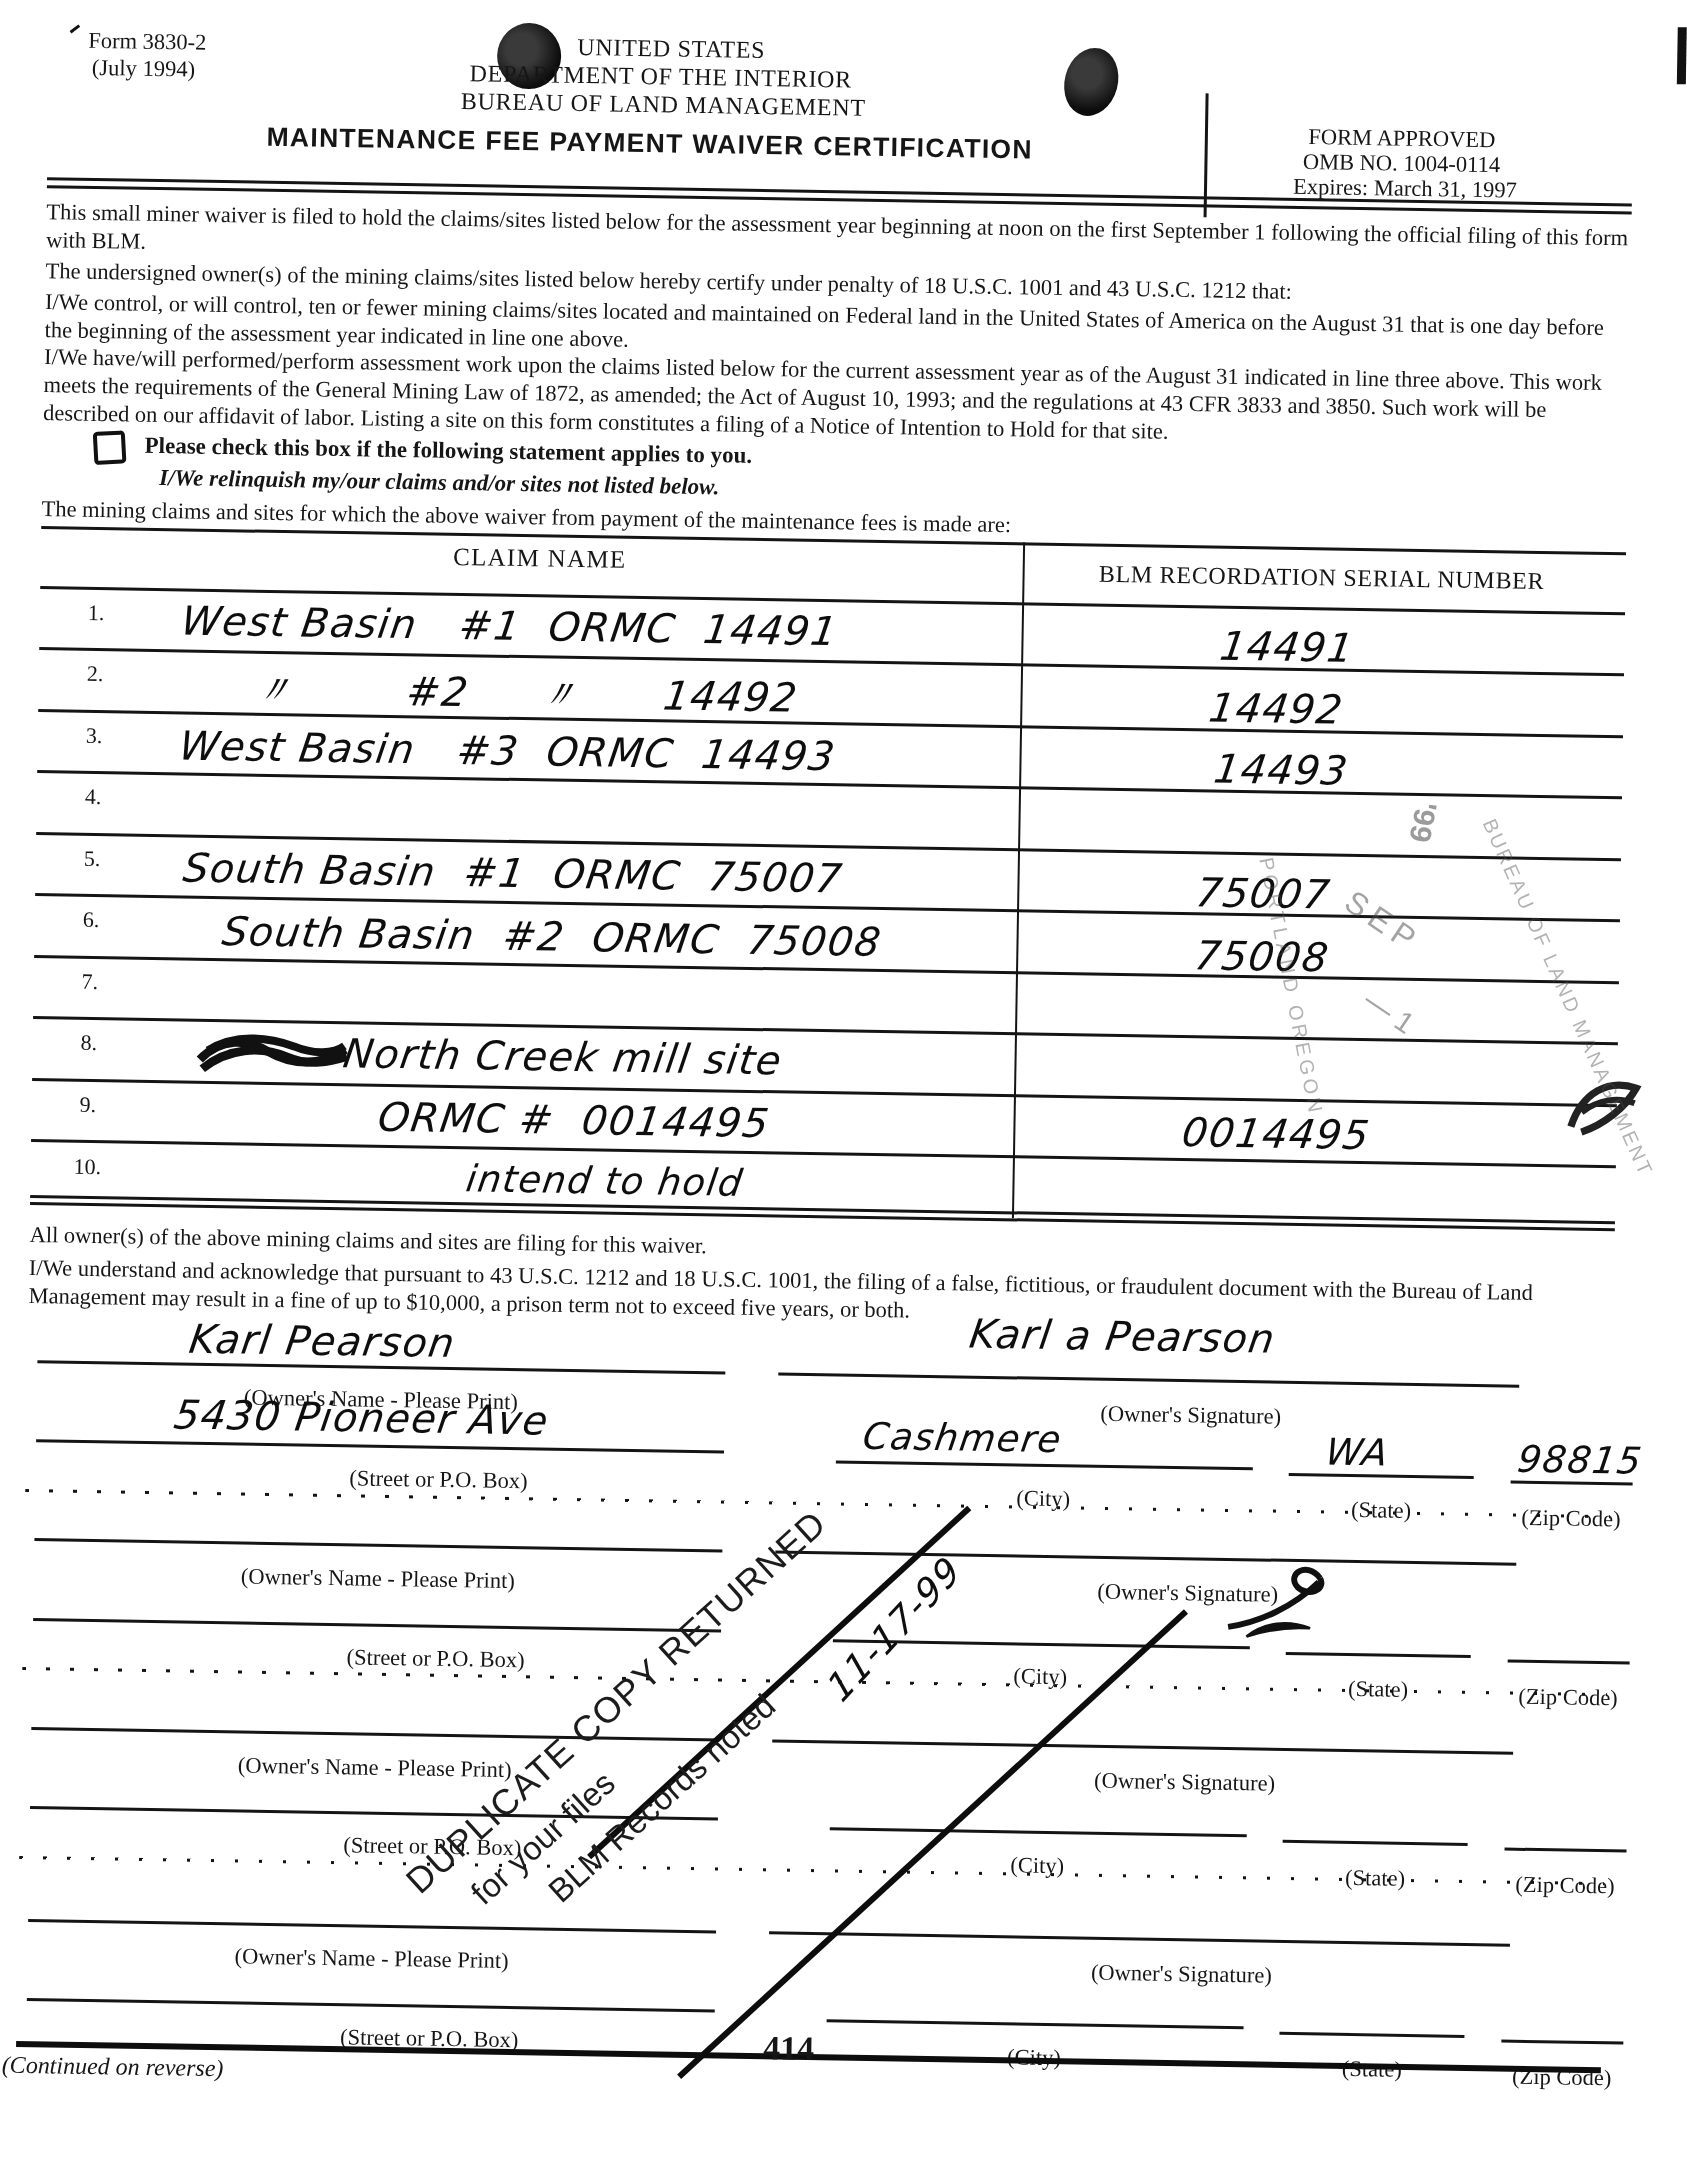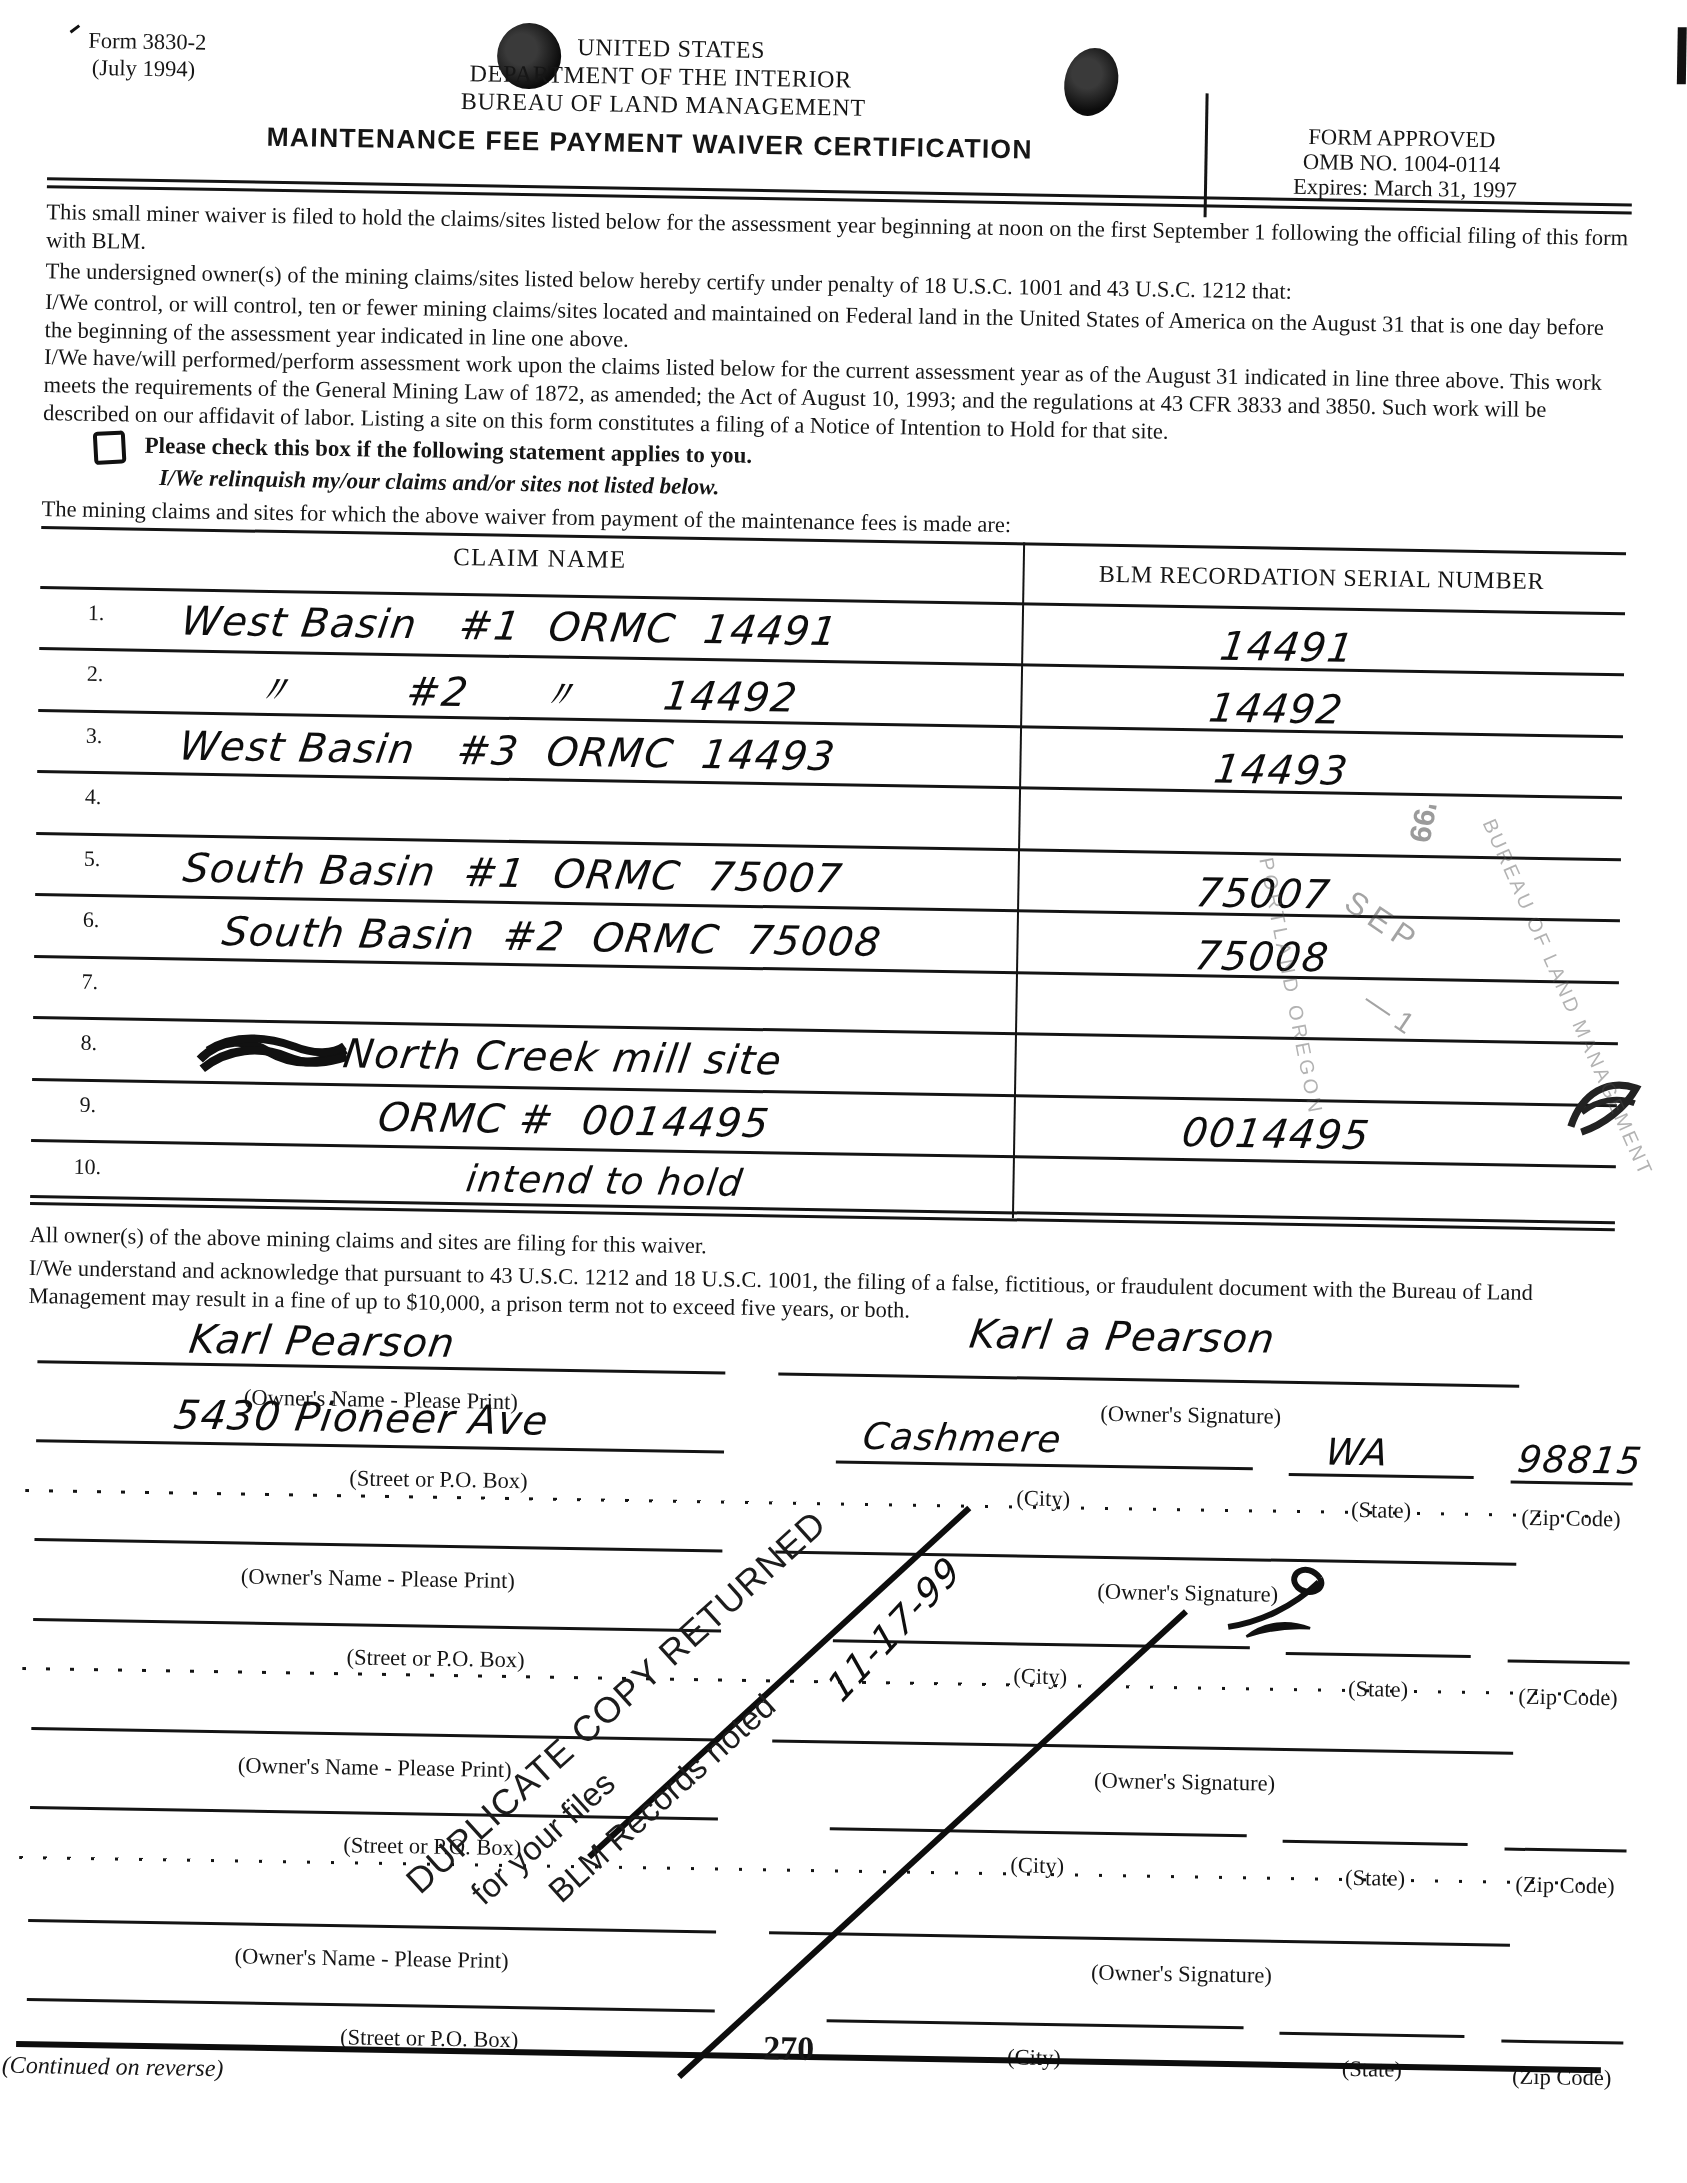--- a/index.html
+++ b/index.html
@@ -197,18 +197,18 @@
     <div style="font-size:33px;margin-left:99px;">BLM Records noted</div>
   </div>
   <div class="abs hw" style="left:832px;top:1593px;font-size:37px;transform:rotate(-48deg) skewX(-7deg);">11-17-99</div>
   <svg class="abs" style="left:1247px;top:1538px;" width="152" height="93" viewBox="0 0 230 140">
     <path d="M150,28 c-20,-26 -52,-6 -34,14 c14,14 44,6 34,-14" fill="none" stroke="#111" stroke-width="9"></path>
     <path d="M148,34 C110,72 60,96 12,104" fill="none" stroke="#111" stroke-width="9"></path>
     <path d="M40,118 c28,-22 62,-26 96,-14 c-34,-2 -66,4 -96,14 z" fill="#111" stroke="#111" stroke-width="4"></path>
   </svg>
 
   <div class="abs thick" style="left:50px;top:2041px;width:1585px;"></div>
-  <div class="abs ser b" style="left:797px;top:2017px;font-size:34px;background:#fff0;">270</div>
+  <div class="abs ser b" style="left:797px;top:2017px;font-size:34px;background:#fff0;">414</div>
   <div class="abs ser i" style="left:36px;top:2052px;font-size:24px;">(Continued on reverse)</div>
 
 </div>
 </div>
 
 
 </body></html>

